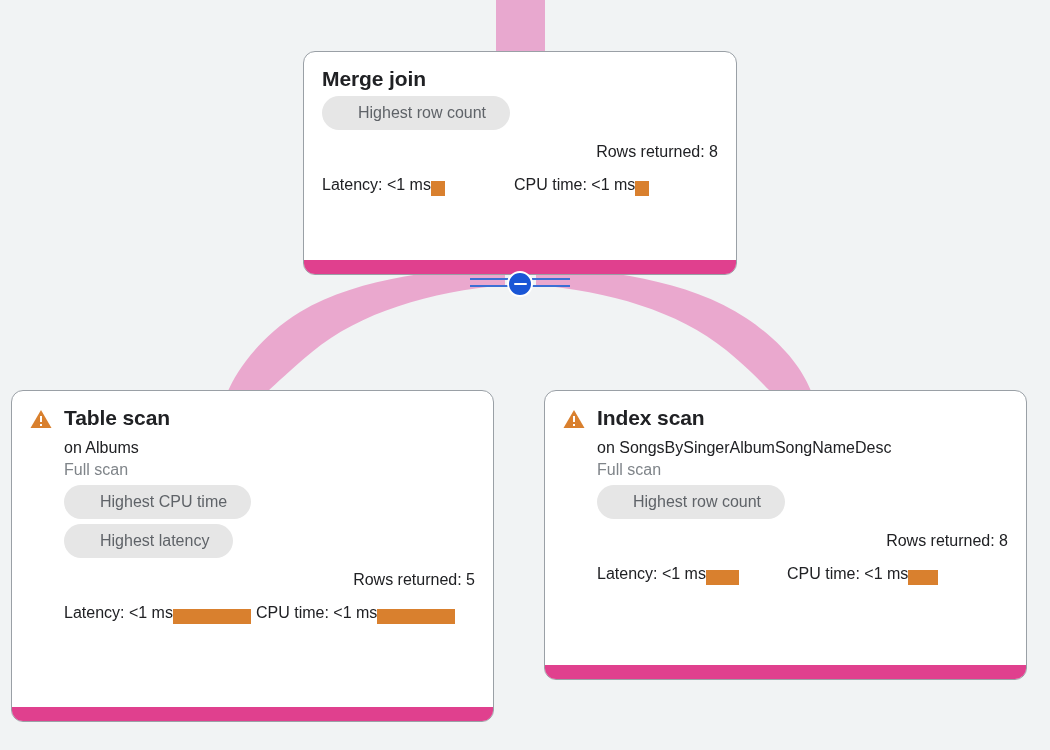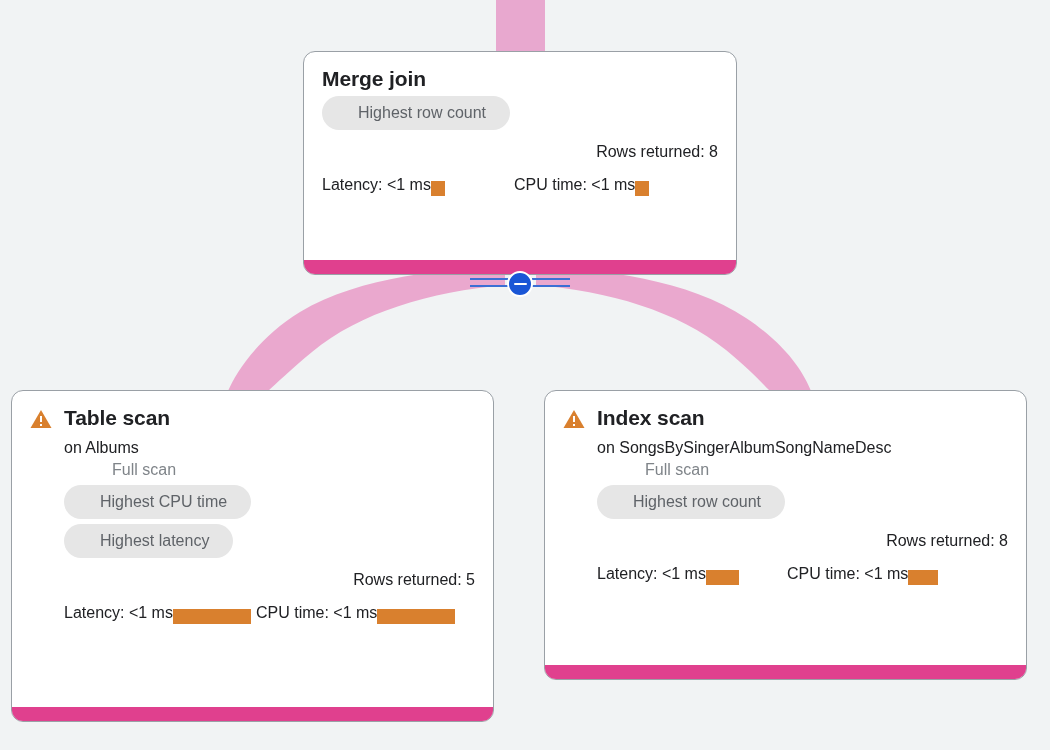--- a/index.html
+++ b/index.html
@@ -79,21 +79,20 @@
     color: #202124;
     line-height: 22px;
     margin-top: 6px;
     white-space: nowrap;
   }
   .subtitle2 {
     font-size: 16px;
     color: #7f8489;
     line-height: 22px;
     white-space: nowrap;
-    margin-left: 48px;
   }
   .chips {
     margin-top: 4px;
   }
   .chip {
     display: inline-block;
     background: #e6e6e6;
     color: #5f6368;
     border-radius: 999px;
     font-size: 16px;

